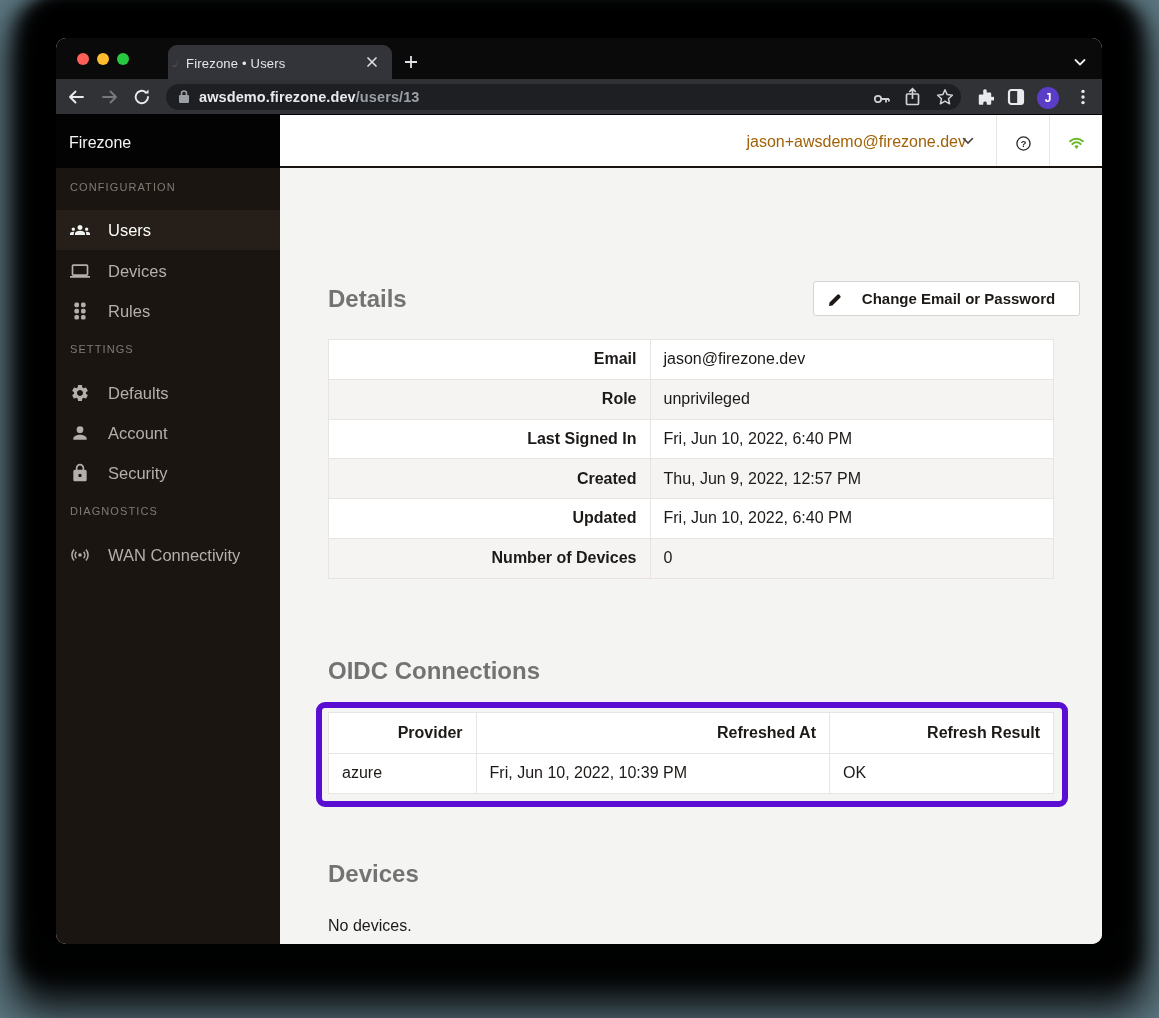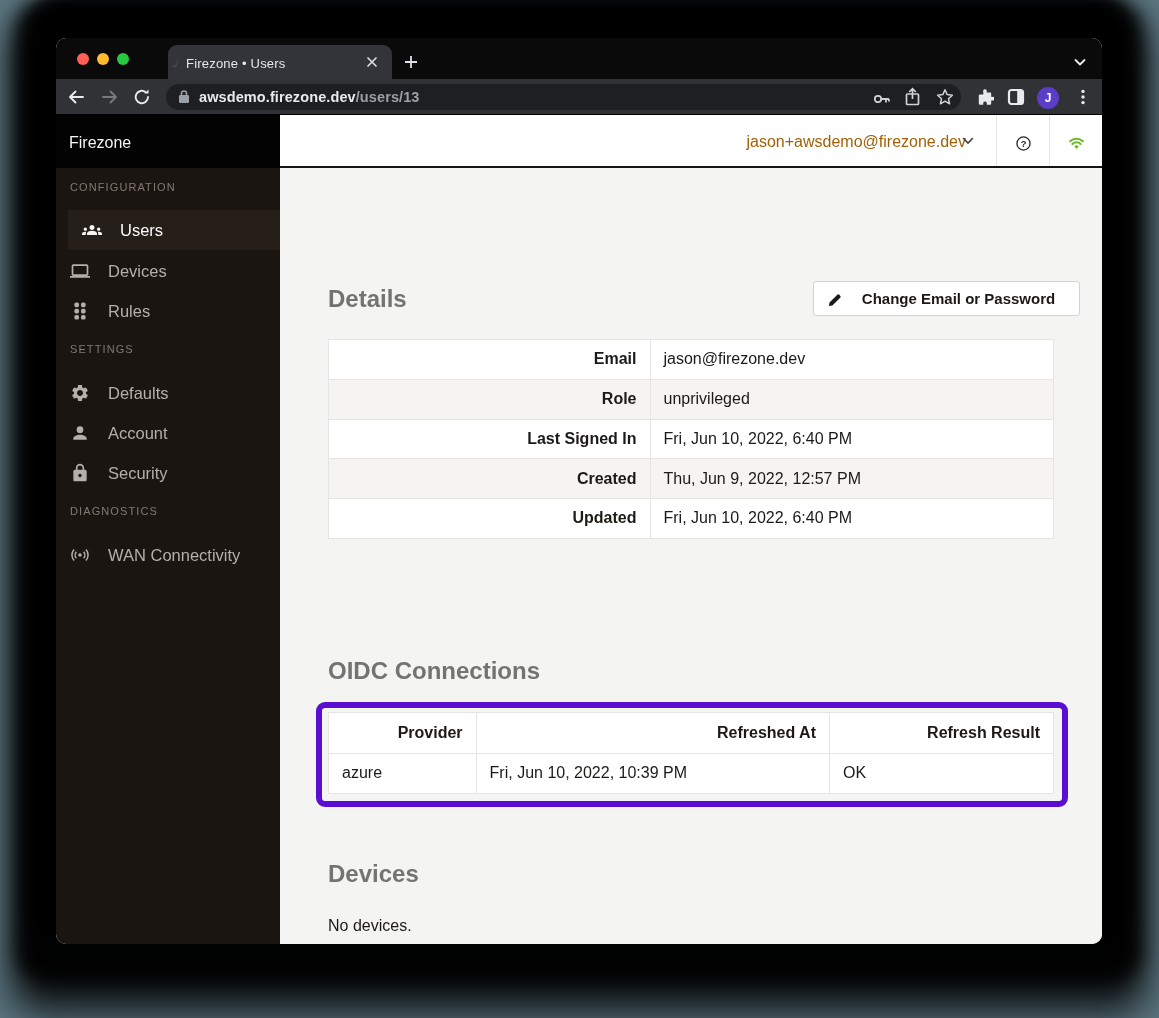--- a/index.html
+++ b/index.html
@@ -29,21 +29,21 @@
 .urltext span { color:#9aa0a6; font-weight:bold; }
 .avatar { position:absolute; left:981px; top:8px; width:22px; height:22px; border-radius:50%; background:#5b3dc8; color:#fff; font-size:12px; font-weight:bold; text-align:center; line-height:23px; }
 
 
 .sidebar { position:absolute; left:0; top:77px; width:224px; height:829px; background:#1b1512; }
 .sbhead { position:absolute; left:0; top:0; width:224px; height:53px; background:#030303; color:#f4f4f3; font-size:16px; line-height:55px; padding-left:13px; }
 .sblabel { position:absolute; left:14px; font-size:11px; letter-spacing:1.1px; color:#827a73; }
 .sbitem { position:absolute; left:0; width:224px; height:40px; color:#b5afa9; font-size:16.5px; }
 .sbitem .txt { position:absolute; left:52px; top:0; line-height:40px; }
 .sbitem .ic { position:absolute; left:14px; top:10px; width:20px; height:20px; }
-.sbitem.active { background:#261e18; color:#fdfdfc;margin-left:12px; }
+.sbitem.active { background:#261e18; color:#fdfdfc; }
 
 .main { position:absolute; left:224px; top:77px; width:822px; height:829px; background:#f4f4f3; }
 .whitebar { position:absolute; left:0; top:0; width:822px; height:53px; background:#fff; border-bottom:2px solid #17140f; }
 .whoami { position:absolute; right:136px; top:0; height:51px; line-height:53px; font-size:16px; color:#a16207; }
 .wchev { position:absolute; right:128px; top:22px; width:12px; height:8px; }
 .vsep { position:absolute; top:0; width:1px; height:51px; background:#e7e5e4; }
 .helpic { position:absolute; left:736px; top:21px; width:15px; height:15px; }
 .wifiic { position:absolute; left:789px; top:22px; width:15px; height:13px; }
 .band { position:absolute; left:0; top:53px; width:822px; height:80px; background:#f4f4f3; border-bottom:1px solid #dedbd6; }
 .band h1 { position:absolute; left:23px; top:28px; font-size:29px; font-weight:bold; color:#1c1917; letter-spacing:0.55px; }
@@ -221,20 +221,24 @@
               <td>Fri, Jun 10, 2022, 6:40 PM</td>
             </tr>
         <tr class="alt">
               <td class="l">Created</td>
               <td>Thu, Jun 9, 2022, 12:57 PM</td>
             </tr>
         <tr>
               <td class="l">Updated</td>
               <td>Fri, Jun 10, 2022, 6:40 PM</td>
             </tr>
+        <tr class="alt">
+              <td class="l">Number of Devices</td>
+              <td>0</td>
+            </tr>
       </tbody>
         </table>
       <h2 class="sec" style="position:absolute;top:408px">OIDC Connections</h2>
       <div class="purplebox"></div>
       <table class="oidc" style="position:absolute;top:463.3px">
         <tbody>
             <tr>
               <th style="width:147.6px">Provider</th>
               <th style="width:353.4px">Refreshed At</th>
               <th>Refresh Result</th>

